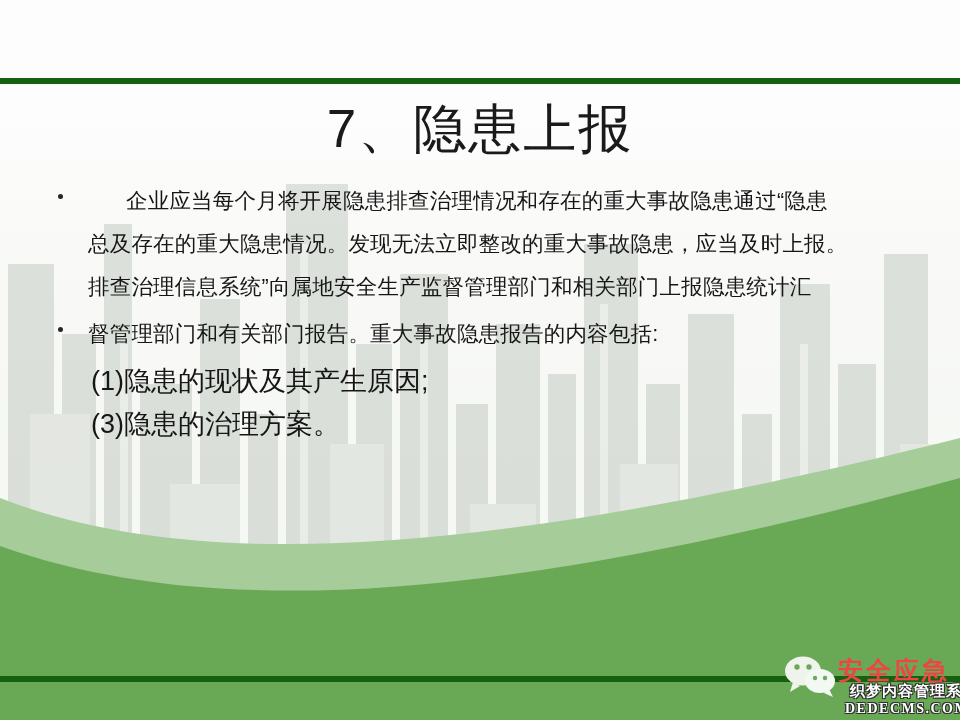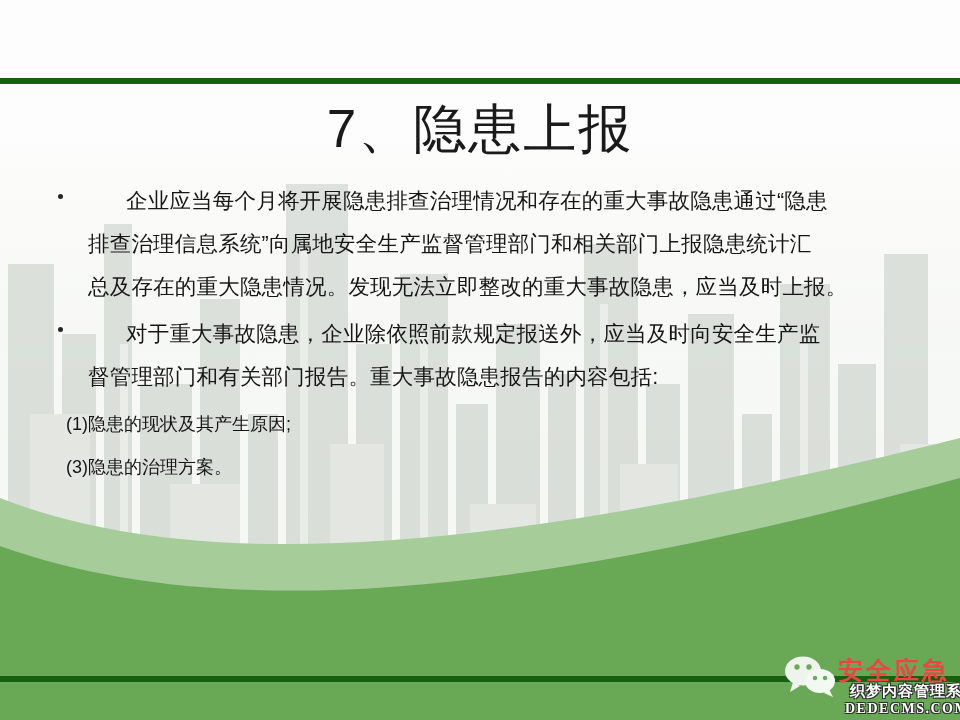--- a/index.html
+++ b/index.html
@@ -110,22 +110,22 @@
     font-size: 21.5px;
     line-height: 43px;
     color: #161616;
     letter-spacing: 0.2px;
     white-space: nowrap;
   }
   .para-line.first {
     text-indent: 38px;
   }
   .numbered {
-    padding-left: 66px;
-    font-size: 18px;
+    padding-left: 91px;
+    font-size: 27px;
     line-height: 43px;
     color: #161616;
     white-space: nowrap;
   }
 
   
   .watermark {
     position: absolute;
     left: 782px;
     top: 648px;
@@ -240,27 +240,26 @@
 
   <div class="bottom-rule"></div>
 
   <div class="title">7、隐患上报</div>
 
   <div class="body-area">
 
     <div class="bullet-block">
       <span class="bullet-dot"></span>
       <div class="para-line first">企业应当每个月将开展隐患排查治理情况和存在的重大事故隐患通过“隐患</div>
+      <div class="para-line">总及存在的重大隐患情况。发现无法立即整改的重大事故隐患，应当及时上报。</div>
       <div class="para-line">排查治理信息系统”向属地安全生产监督管理部门和相关部门上报隐患统计汇</div>
-      <div class="para-line">总及存在的重大隐患情况。发现无法立即整改的重大事故隐患，应当及时上报。</div>
     </div>
 
     <div class="bullet-block">
       <span class="bullet-dot"></span>
-      <div class="para-line first">对于重大事故隐患，企业除依照前款规定报送外，应当及时向安全生产监</div>
       <div class="para-line">督管理部门和有关部门报告。重大事故隐患报告的内容包括:</div>
     </div>
 
     <div class="numbered">(1)隐患的现状及其产生原因;</div>
     <div class="numbered">(3)隐患的治理方案。</div>
 
   </div>
 
   <div class="watermark">
     <svg class="wechat-icon" viewBox="0 0 56 44">

